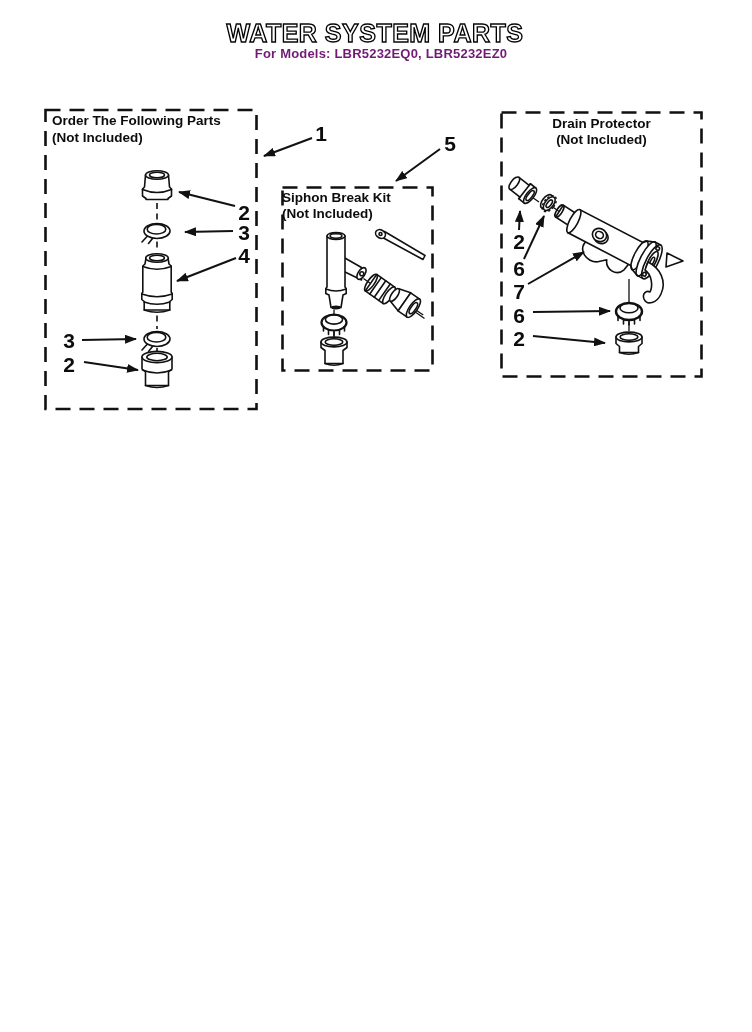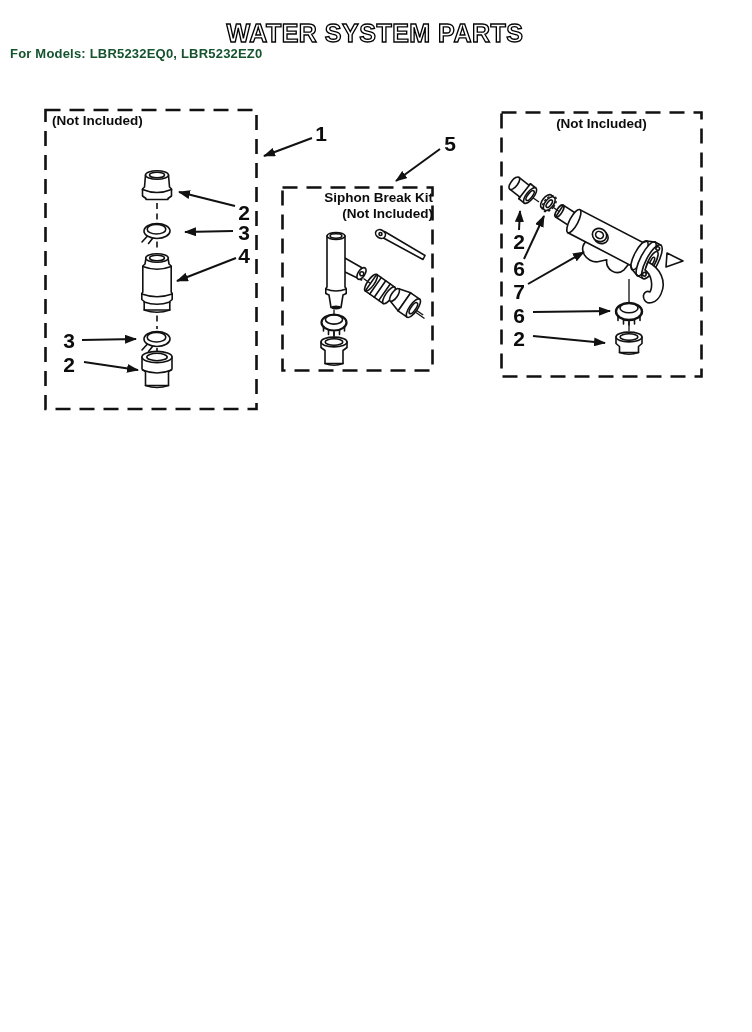--- a/index.html
+++ b/index.html
@@ -2,26 +2,26 @@
 <html><head>
 <meta charset="utf-8">
 <style>
   html,body{margin:0;padding:0;background:#e8e8e8;}
   .page{
     position:relative;width:752px;height:1032px;background:#ffffff;
     font-family:"Liberation Sans","DejaVu Sans",sans-serif;color:#111;
     overflow:hidden;margin:0 auto;text-decoration:underline;
   }
   .art{position:absolute;left:0;top:0;}
-  .hdr-line{position:absolute;text-align:left;font-weight:bold;color:#14532d;}
+  .hdr-line{position:absolute;text-align:center;font-weight:bold;color:#701a75;}
   .models{left:10px;right:0;top:46px;font-size:13px;letter-spacing:.2px;}
   .colors{left:110px;right:0;top:63px;font-size:12.5px;letter-spacing:.2px;}
   .box-title{position:absolute;font-weight:bold;font-size:13.5px;line-height:17px;color:#0c0c0c;}
   .bt-splice{left:52px;top:112px;width:200px;text-align:left;}
-  .bt-siphon{left:282px;top:190px;width:151px;text-align:right;line-height:16px;}
+  .bt-siphon{left:282px;top:190px;width:151px;text-align:left;line-height:16px;}
   .bt-drain{left:501px;top:116px;width:201px;text-align:center;line-height:16px;}
   .co{
     position:absolute;transform:translate(-50%,-50%);
     font-weight:bold;font-size:21px;color:#0c0c0c;line-height:1;
   }
   
   .ln{stroke:#111;stroke-width:2;fill:none;}
   .thin{stroke:#111;stroke-width:1.3;fill:none;}
   .pt{stroke:#111;stroke-width:1.6;fill:none;stroke-linecap:round;stroke-linejoin:round;}
   .sil{stroke:#111;stroke-width:1.6;fill:#fff;stroke-linejoin:round;}
@@ -199,27 +199,29 @@
       <line class="ln" marker-end="url(#ah)" x1="524" y1="259" x2="544" y2="216"></line>
       <line class="ln" marker-end="url(#ah)" x1="528" y1="284" x2="584" y2="252"></line>
       <line class="ln" marker-end="url(#ah)" x1="533" y1="312" x2="610" y2="311"></line>
       <line class="ln" marker-end="url(#ah)" x1="533" y1="336" x2="605" y2="343"></line>
     </g>
   </svg>
 
   <div class="hdr-line models">For Models: LBR5232EQ0, LBR5232EZ0</div>
 
   <div class="box-title bt-splice">
+    <div>Order The Following Parts</div>
     <div>(Not Included)</div>
   </div>
   <div class="box-title bt-siphon">
     <div>Siphon Break Kit</div>
     <div>(Not Included)</div>
   </div>
   <div class="box-title bt-drain">
+    <div>Drain Protector</div>
     <div>(Not Included)</div>
   </div>
 
   <div class="co" style="left:321px;top:133px;">1</div>
   <div class="co" style="left:450px;top:143px;">5</div>
   <div class="co" style="left:244px;top:212px;">2</div>
   <div class="co" style="left:244px;top:232px;">3</div>
   <div class="co" style="left:244px;top:255px;">4</div>
   <div class="co" style="left:69px;top:340px;">3</div>
   <div class="co" style="left:69px;top:364px;">2</div>

